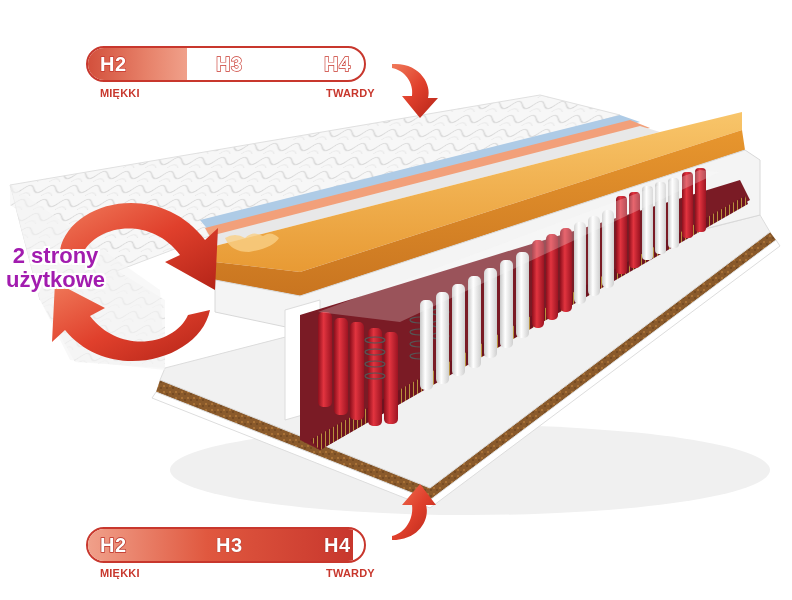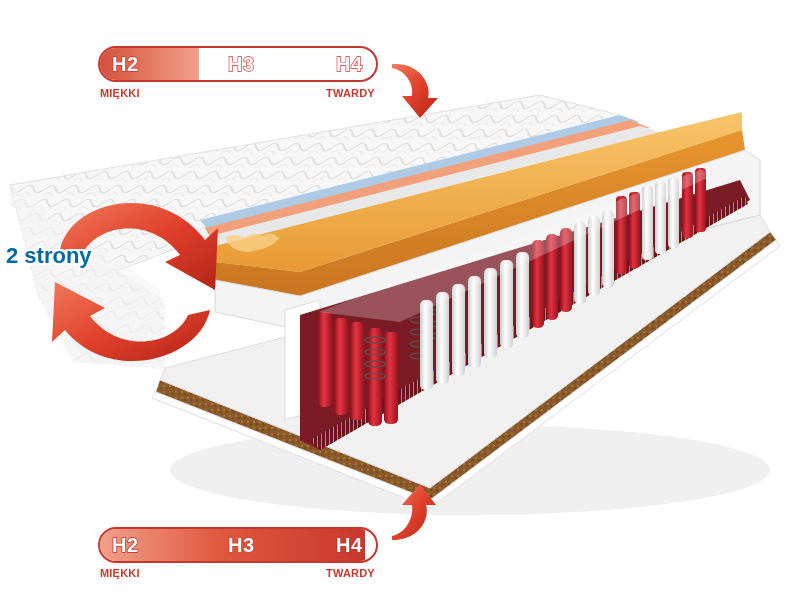--- a/index.html
+++ b/index.html
@@ -1,23 +1,23 @@
 <!DOCTYPE html>
 <html><head>
 <meta charset="utf-8">
 <style>
   html,body{margin:0;padding:0;background:#ffffff;}
   body{width:792px;height:600px;position:relative;overflow:hidden;font-family:"Liberation Sans",sans-serif;}
-  .scale{position:absolute;left:98px;width:280px;height:36px;border:2px solid #c8372d;border-radius:18px;box-sizing:border-box;overflow:hidden;background:#fff;}
+  .scale{position:absolute;left:86px;width:280px;height:36px;border:2px solid #c8372d;border-radius:18px;box-sizing:border-box;overflow:hidden;background:#fff;}
   .scale .fill{position:absolute;left:0;top:0;bottom:0;}
   .scale .lbl{position:absolute;top:4px;font-weight:900;font-size:20px;line-height:24px;color:#fff;
      -webkit-text-stroke:1.3px #c8372d;paint-order:stroke fill;letter-spacing:0.5px;}
   .scale.bottom .lbl{-webkit-text-stroke:0;text-shadow:0 0 1px #7a1510;}
   .cap{position:absolute;font-size:11px;font-weight:bold;color:#c8372d;letter-spacing:0.2px;}
-  .badge{position:absolute;left:6px;top:244px;font-weight:900;font-size:22px;line-height:24px;color:#0369a1;text-align:center;
+  .badge{position:absolute;left:6px;top:244px;font-weight:900;font-size:22px;line-height:24px;color:#a21caf;text-align:center;
      text-shadow:-2px -2px 0 #fff,2px -2px 0 #fff,-2px 2px 0 #fff,2px 2px 0 #fff,0 2px 0 #fff,0 -2px 0 #fff,2px 0 0 #fff,-2px 0 0 #fff;}
   svg{position:absolute;left:0;top:0;}
 </style>
 </head>
 <body>
 
 <svg width="792" height="600" viewBox="0 0 792 600">
   <defs>
     <linearGradient id="cover" x1="0" y1="0" x2="0" y2="1">
       <stop offset="0" stop-color="#fbfbfb"></stop>
@@ -162,13 +162,14 @@
   <div class="fill" style="width:96%;background:linear-gradient(90deg,#f0a08a,#e0583f 45%,#c8372d);"></div>
   <span class="lbl" style="left:12px;-webkit-text-stroke:1.3px #c8372d;">H2</span>
   <span class="lbl" style="left:128px;">H3</span>
   <span class="lbl" style="left:236px;">H4</span>
 </div>
 <span class="cap" style="left:100px;top:567px;">MIĘKKI</span>
 <span class="cap" style="left:326px;top:567px;">TWARDY</span>
 
 <div class="badge">
   <div>2 strony</div>
+  <div>użytkowe</div>
 </div>
 
 </body></html>

